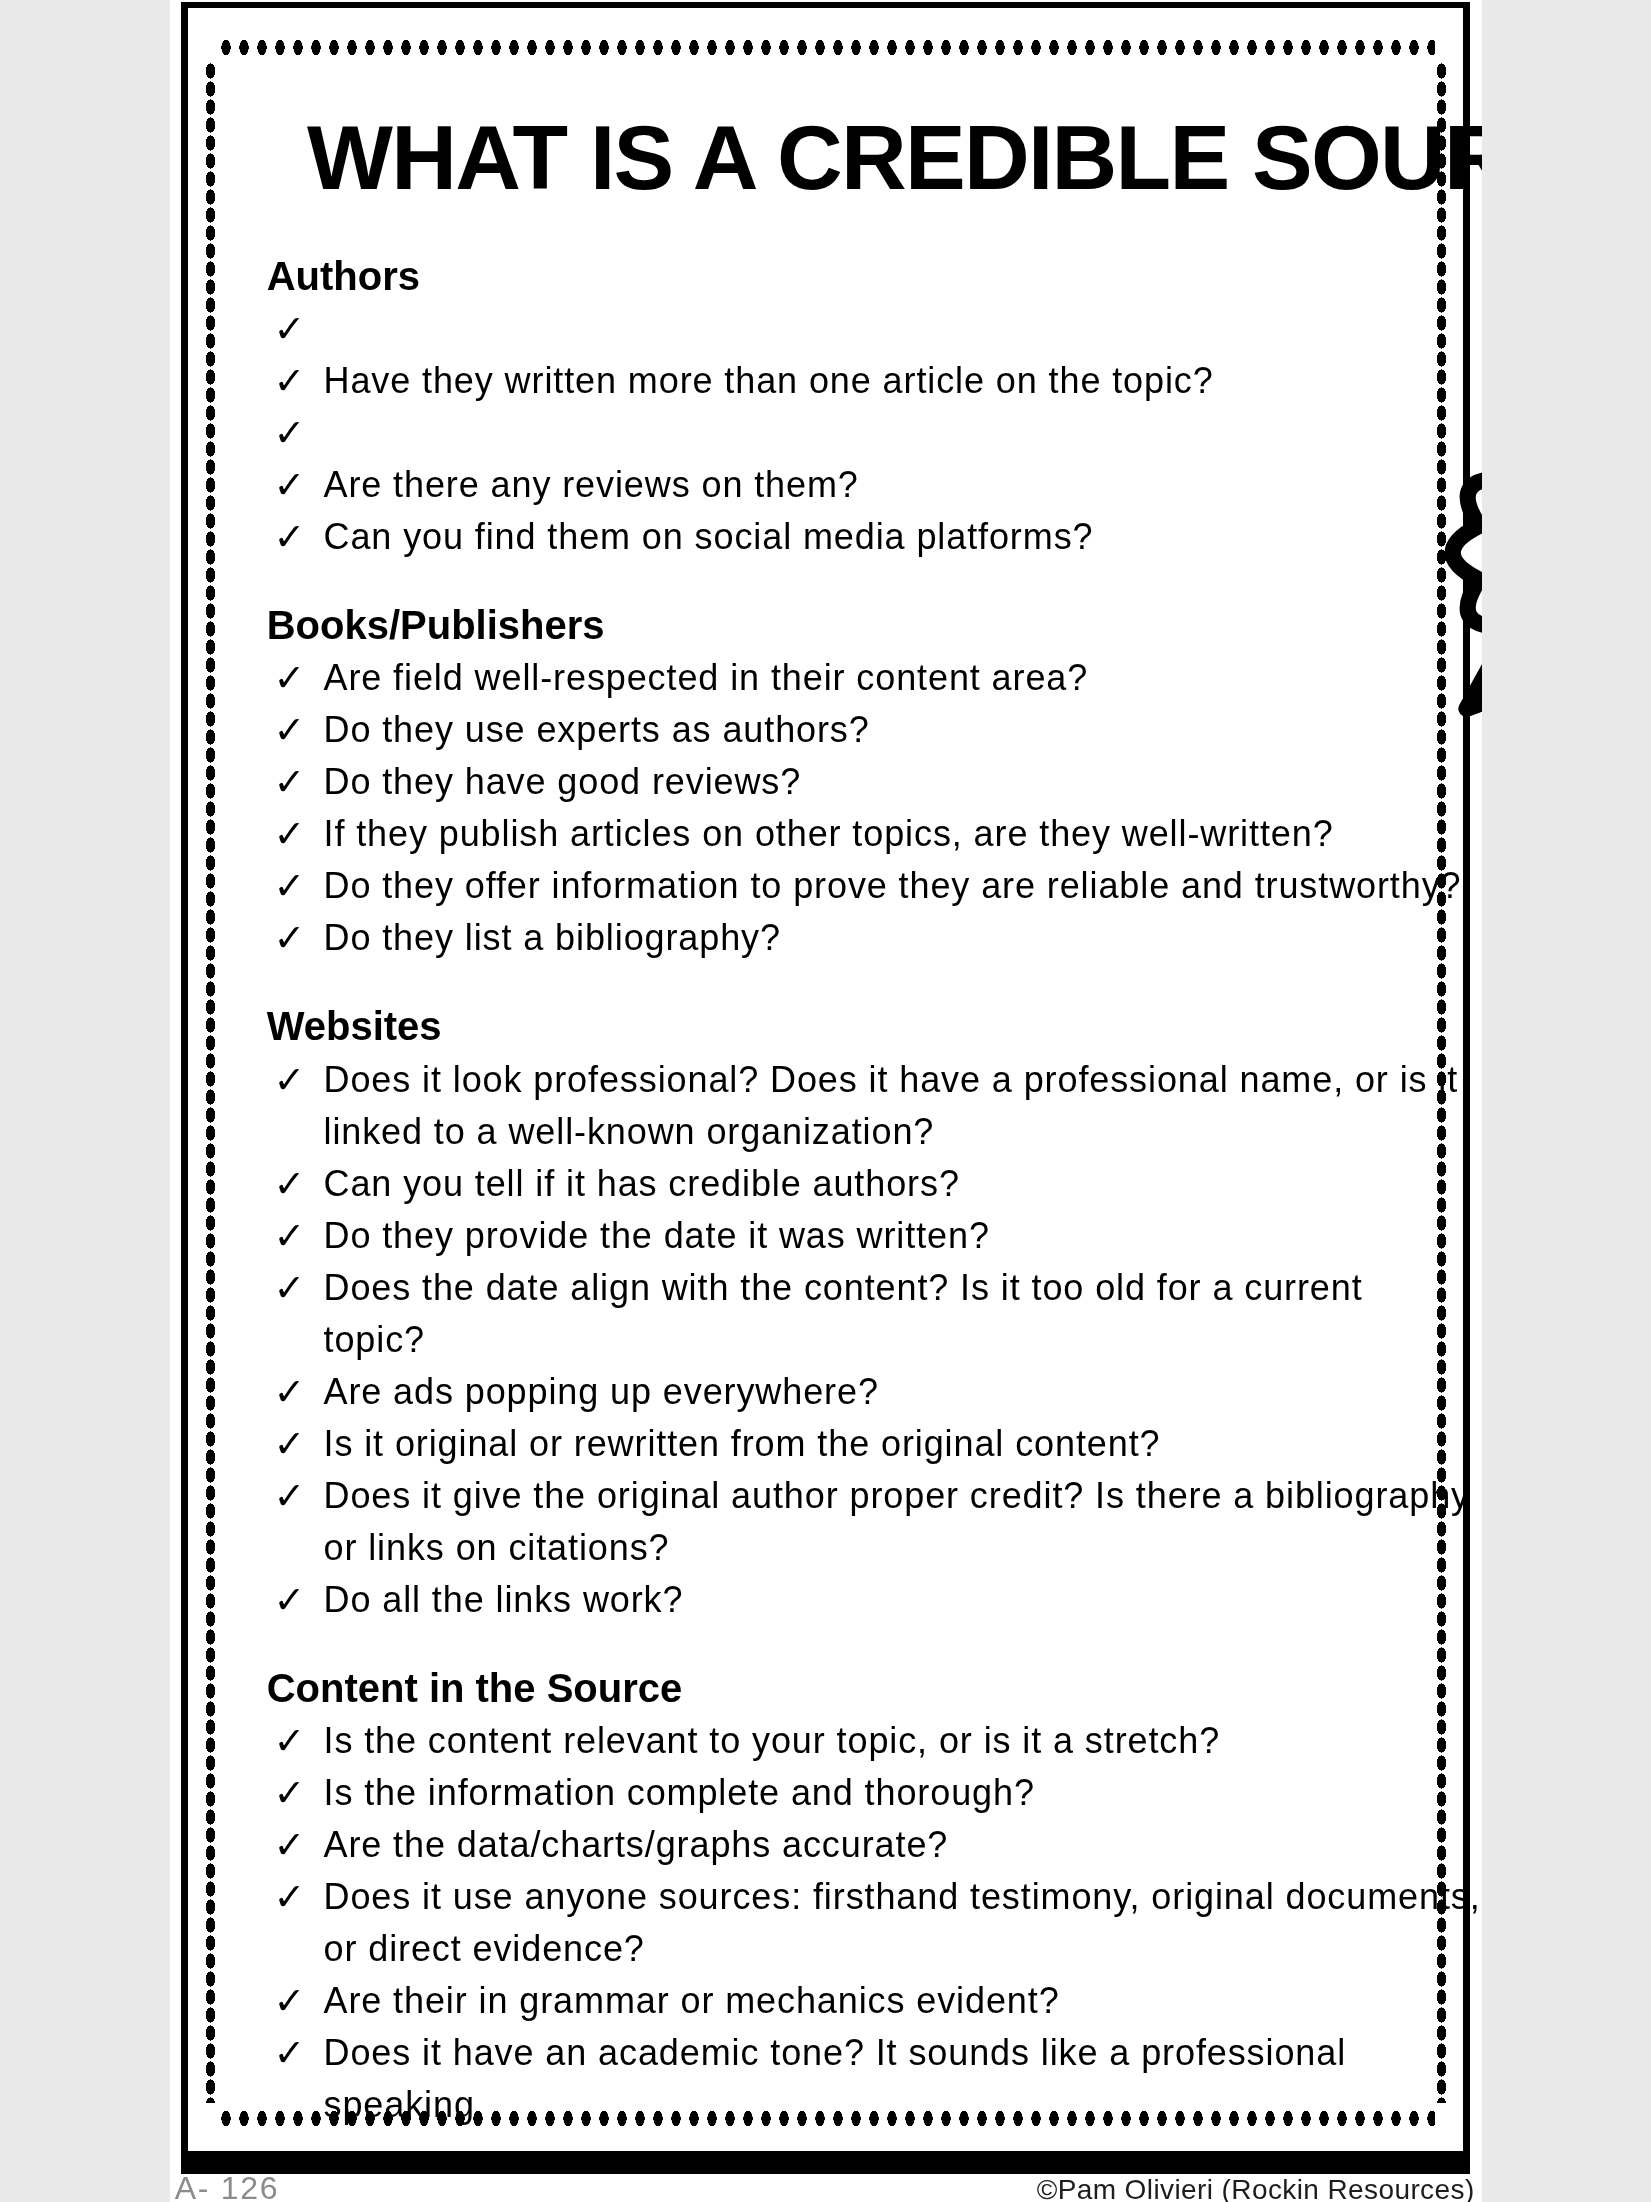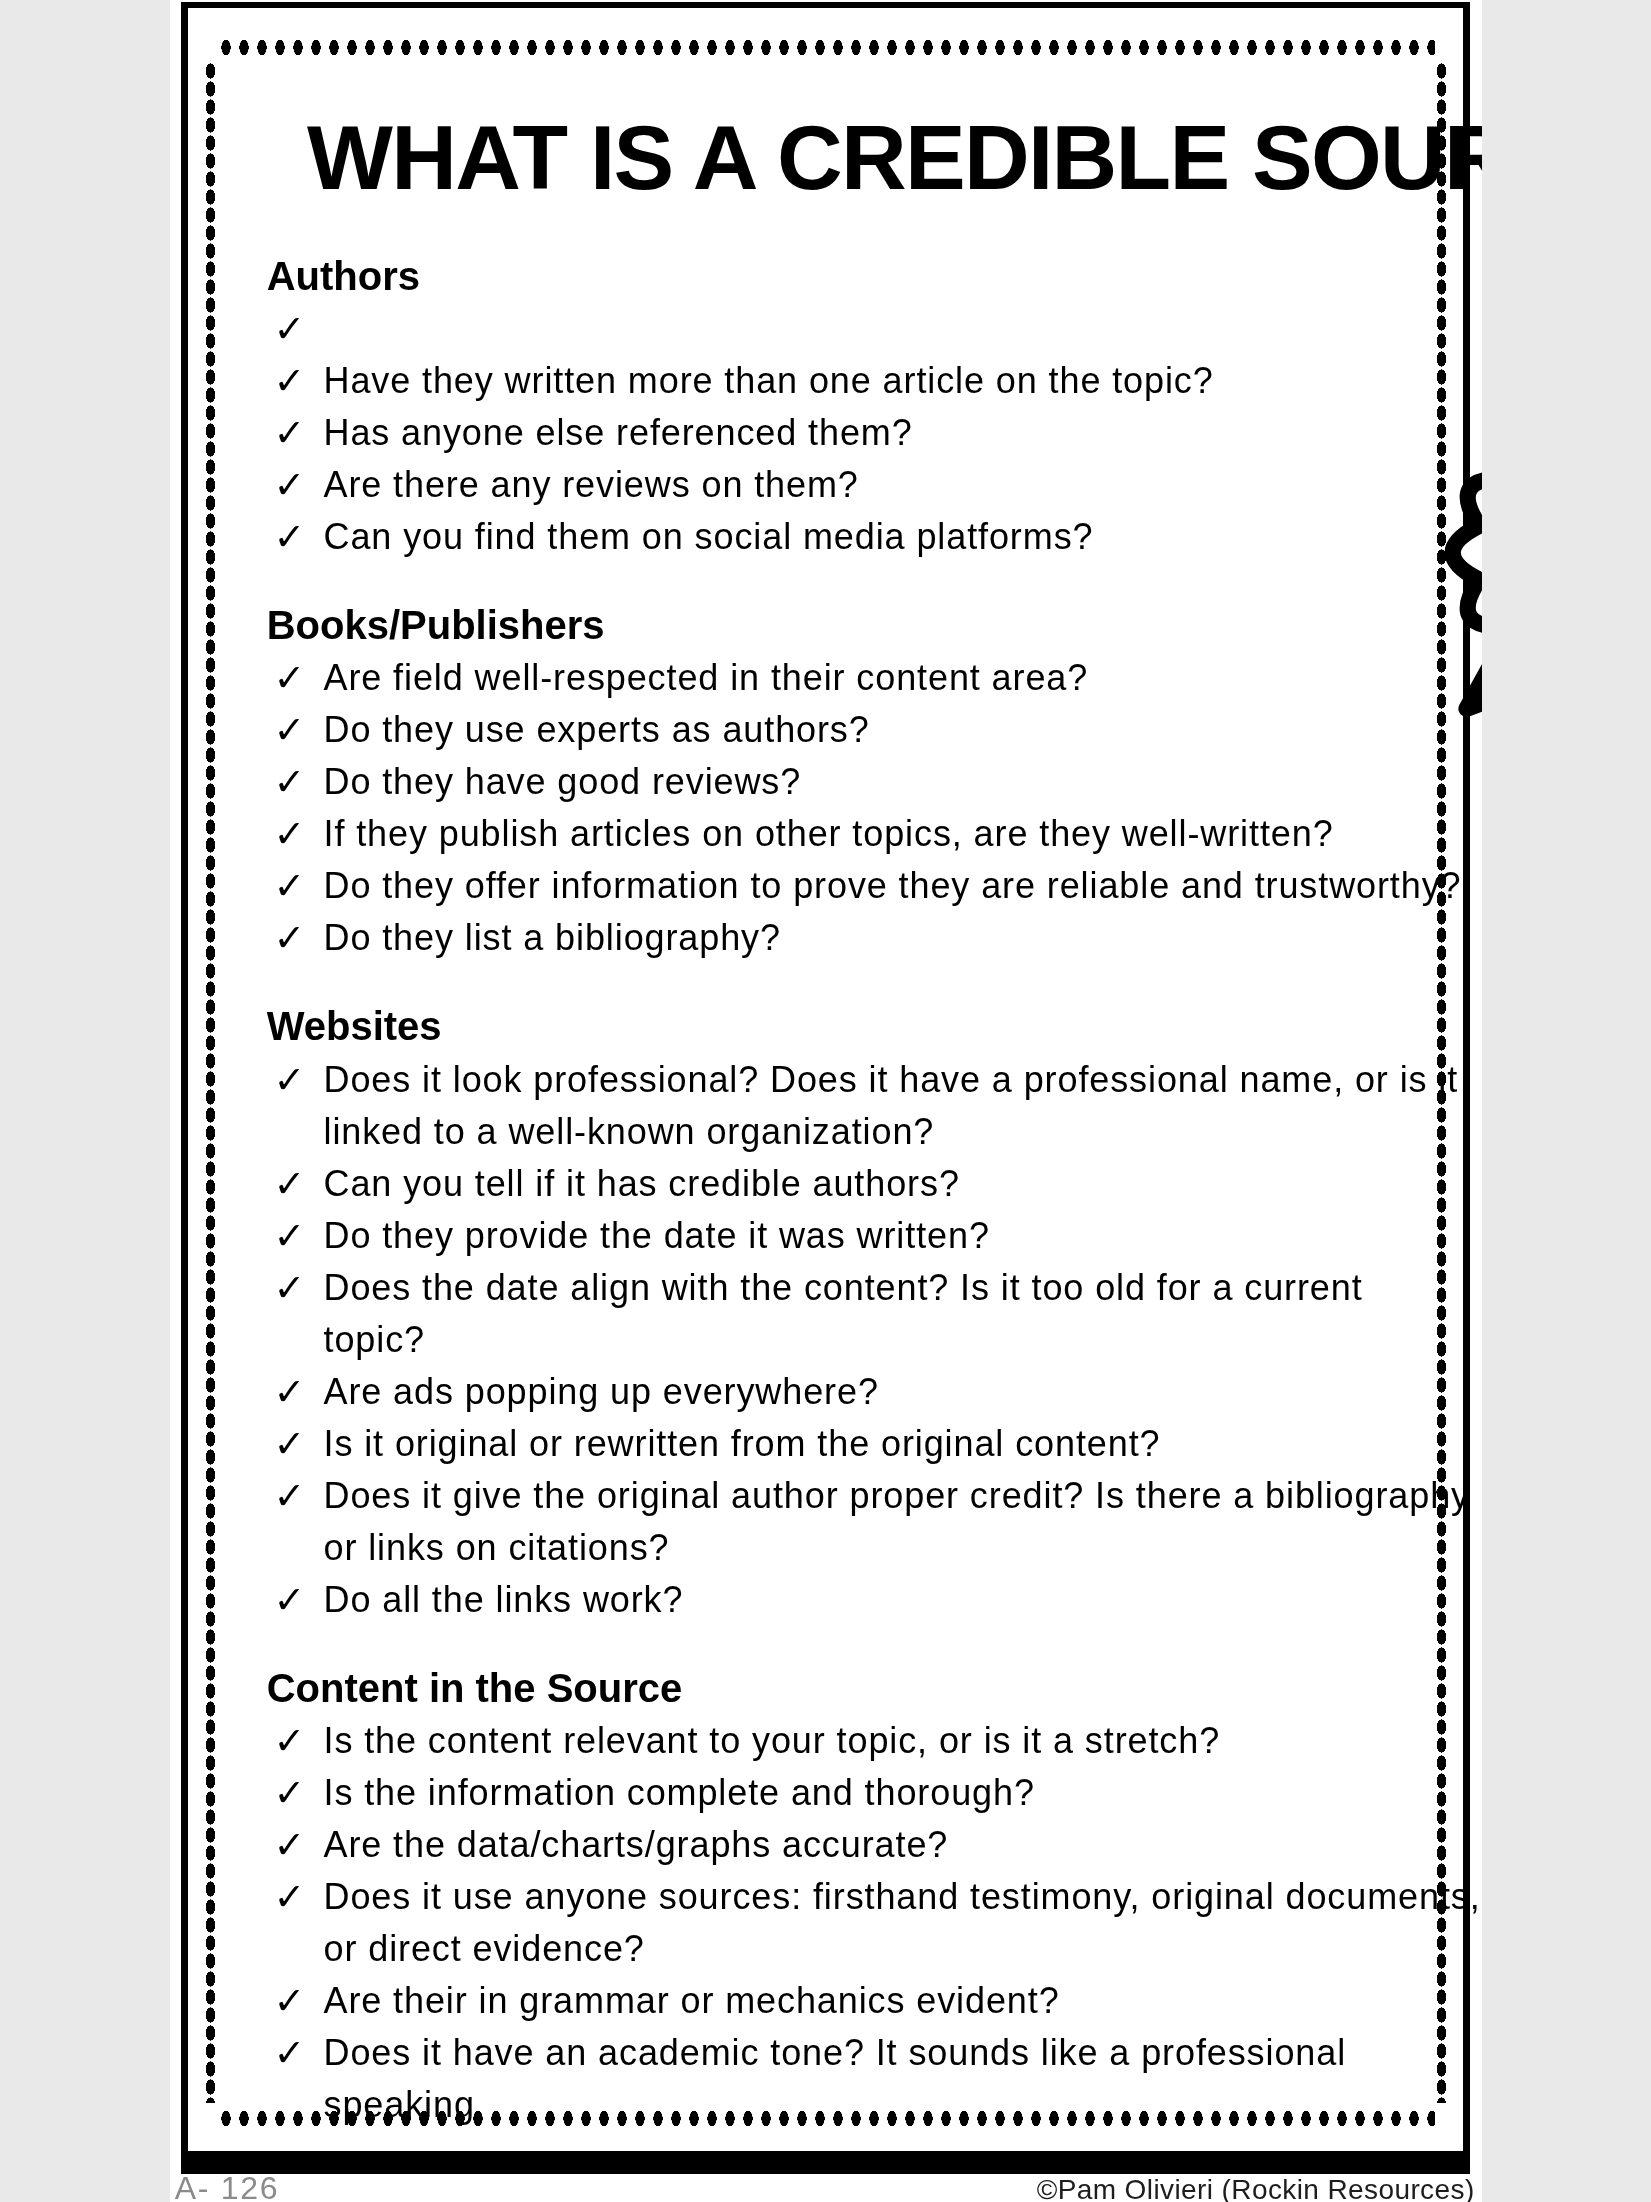--- a/index.html
+++ b/index.html
@@ -120,21 +120,20 @@
           <ul class="check-list">
             <li class="check-item">
               <span class="check-mark">✓</span>
             </li>
             <li class="check-item">
               <span class="check-mark">✓</span>
               <span class="item-text">Have they written more than one article on the topic?</span>
             </li>
             <li class="check-item">
               <span class="check-mark">✓</span>
-              <span class="item-text">Has anyone else referenced them?</span>
             </li>
             <li class="check-item">
               <span class="check-mark">✓</span>
               <span class="item-text">Are there any reviews on them?</span>
             </li>
             <li class="check-item">
               <span class="check-mark">✓</span>
               <span class="item-text">Can you find them on social media platforms?</span>
             </li>
           </ul>

